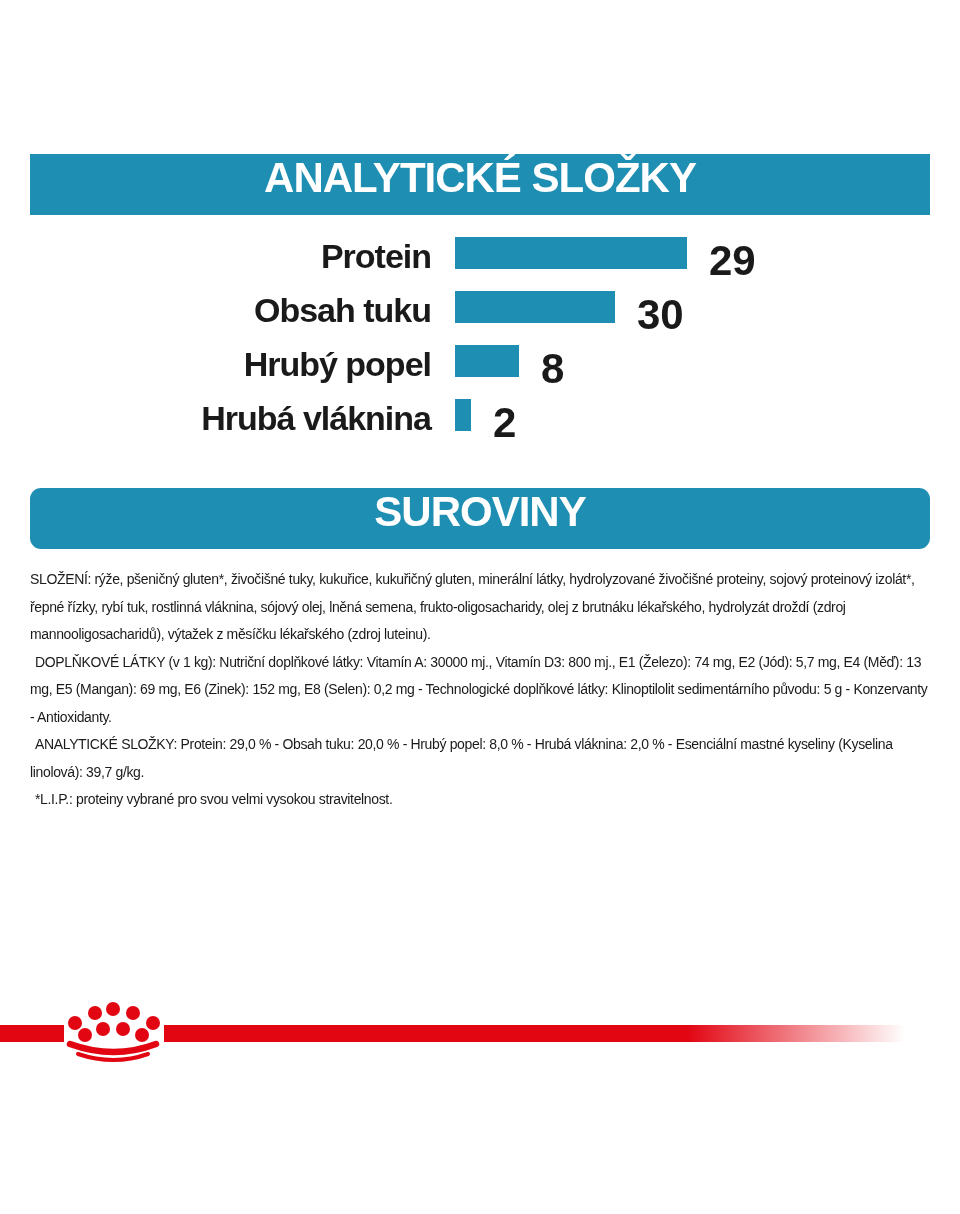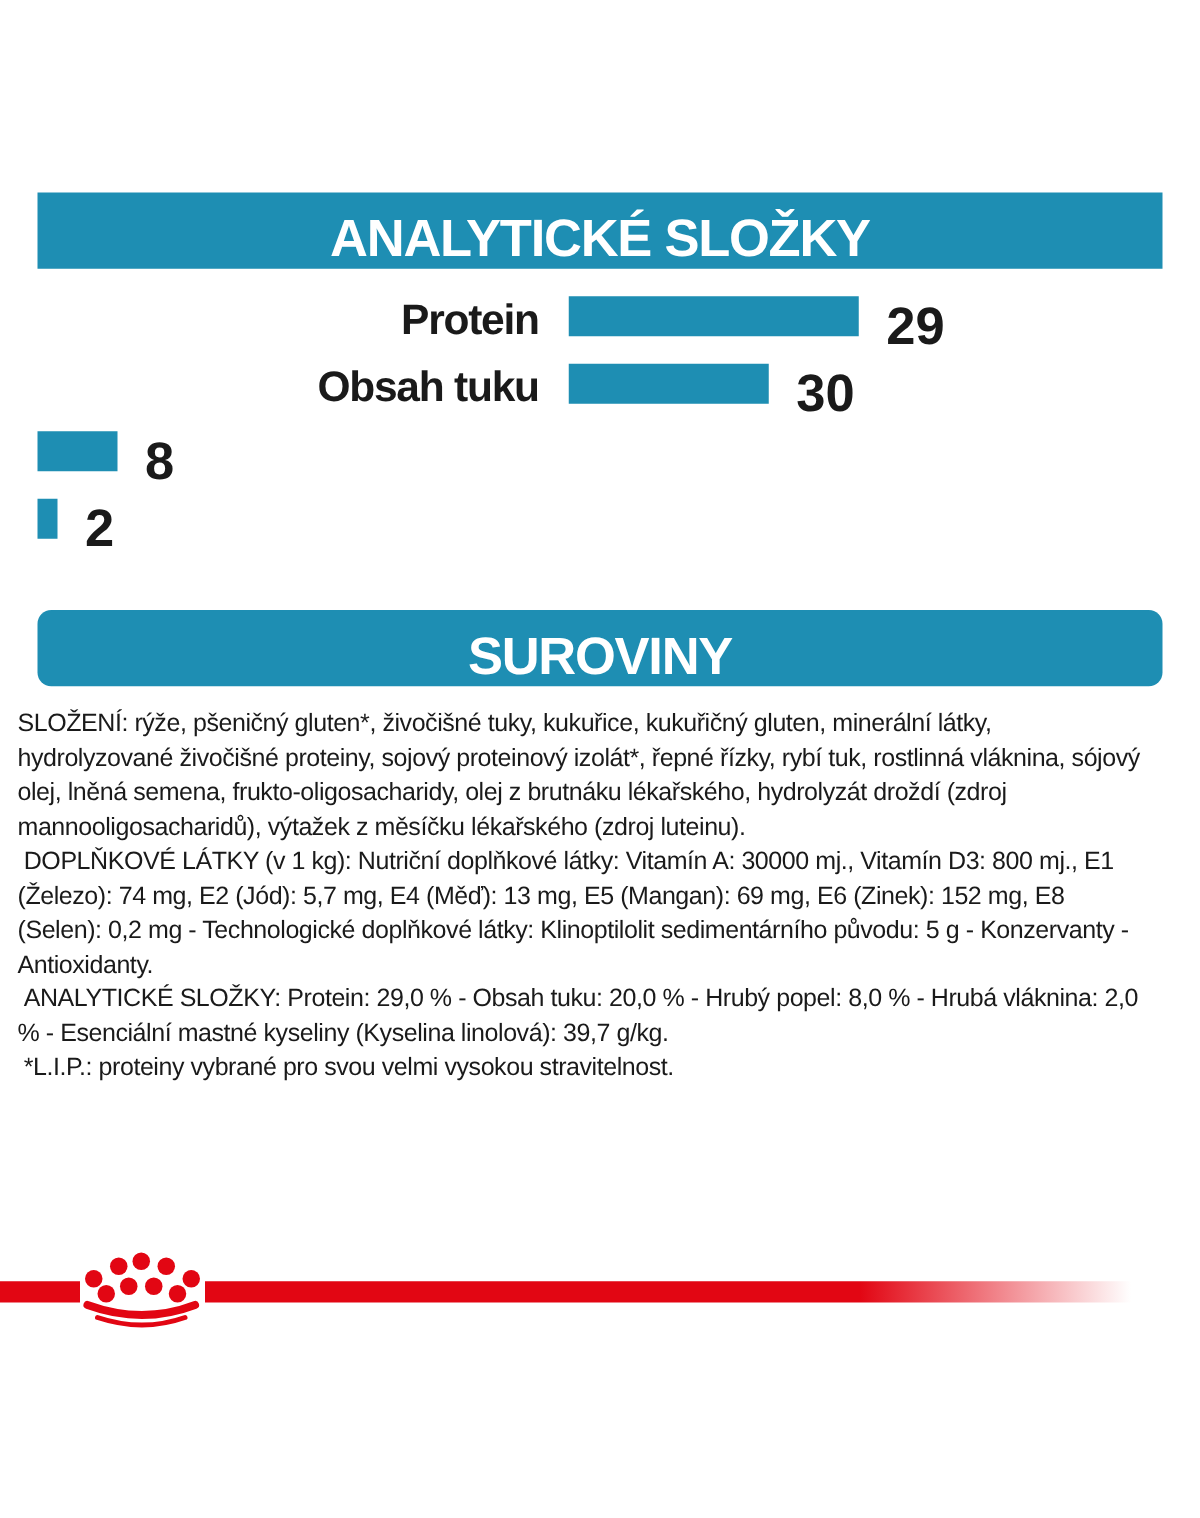--- a/index.html
+++ b/index.html
@@ -6,21 +6,21 @@
   .page{
     position:relative;
     width:960px;height:1214px;
     background:#ffffff;
     overflow:hidden;
     font-family:"Liberation Sans",sans-serif;
     color:#1a1a1a;
   }
   .section-header{
     position:absolute;left:30px;width:900px;height:61px;
-    display:flex;align-items:flex-end;justify-content:center;
+    display:flex;align-items:flex-start;justify-content:center;
   }
   .section-header span{
     color:#ffffff;font-size:42px;font-weight:bold;letter-spacing:-1px;
   }
   #analytic-header{top:154px;}
   #ingredients-header{top:488px;}
 
   .chart{
     position:absolute;left:30px;top:237px;width:900px;
   }
@@ -32,22 +32,22 @@
     font-size:34px;font-weight:bold;letter-spacing:-1px;white-space:nowrap;
   }
   .chart-bar{
     height:32px;flex:0 0 auto;
   }
   .chart-value{
     margin-left:22px;font-size:42px;font-weight:bold;
   }
 
   .ingredients{
-    position:absolute;left:14px;top:566px;width:900px;
-    font-size:20px;line-height:27.5px;letter-spacing:-0.35px;
+    position:absolute;left:30px;top:566px;width:900px;
+    font-size:14px;line-height:27.5px;letter-spacing:-0.35px;
   }
   .ingredients p{margin:0;}
   .ingredients p.indent{text-indent:5px;}
 
   .footer-band{
     position:absolute;left:0;top:1025px;width:905px;height:17px;
   }
   .logo-box{
     position:absolute;left:64px;top:996px;width:100px;height:74px;
     background:#ffffff;
@@ -69,24 +69,26 @@
         <div class="chart-label">Protein</div>
         <div class="chart-bar" style="width: 232px; background: rgb(30, 142, 179);"></div>
         <div class="chart-value">29</div>
       </div>
       <div class="chart-row">
         <div class="chart-label">Obsah tuku</div>
         <div class="chart-bar" style="width: 160px; background: rgb(30, 142, 179);"></div>
         <div class="chart-value">30</div>
       </div>
       <div class="chart-row">
+        <div class="chart-label">Hrubý popel</div>
         <div class="chart-bar" style="width: 64px; background: rgb(30, 142, 179);"></div>
         <div class="chart-value">8</div>
       </div>
       <div class="chart-row">
+        <div class="chart-label">Hrubá vláknina</div>
         <div class="chart-bar" style="width: 16px; background: rgb(30, 142, 179);"></div>
         <div class="chart-value">2</div>
       </div>
     </div>
 
   <div class="section-header" id="ingredients-header" style="background: rgb(30, 142, 179); border-radius: 11px;">
     <span>SUROVINY</span>
   </div>
 
   <div class="ingredients">

